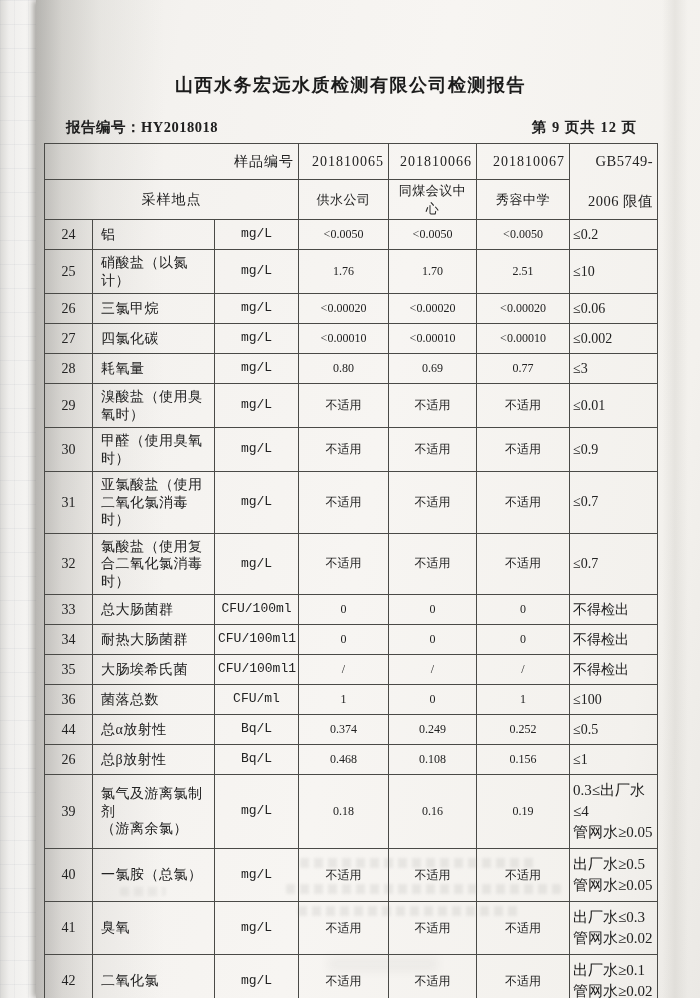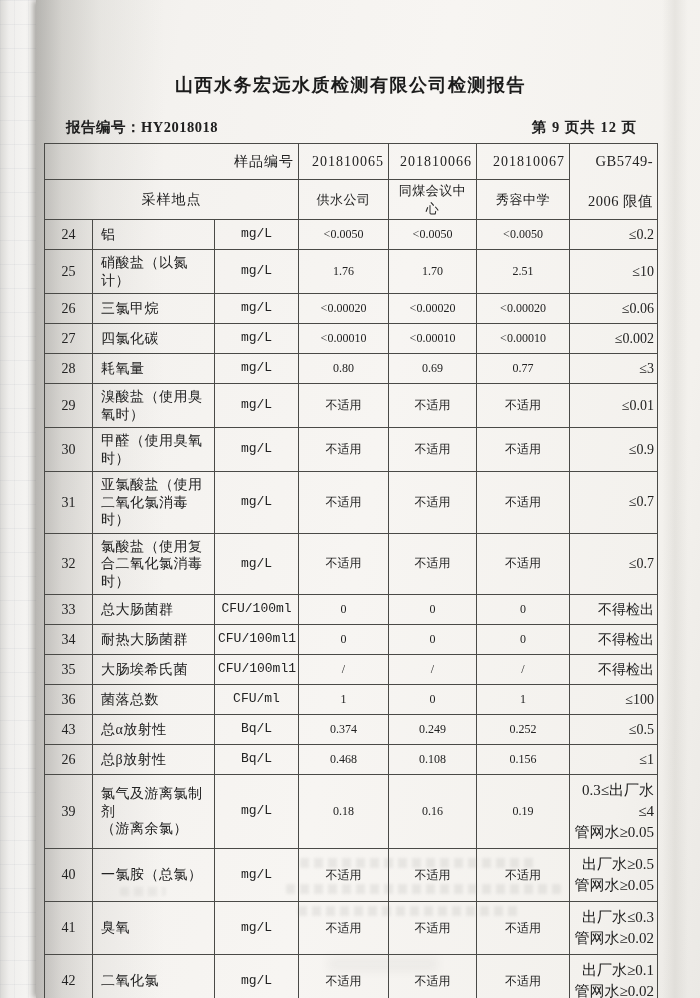--- a/index.html
+++ b/index.html
@@ -57,21 +57,21 @@
   thead tr.hr2{height:40px;margin-top:15px;}
   th.loc{font-size:13px;padding:2px 6px;line-height:1.35;letter-spacing:0.5px;}
   th.limit-h{font-size:14.5px;line-height:1.2;letter-spacing:0.5px;}
   th.limit-h .l2{margin-top:23px;}
   tbody tr{height:30px;}
   tbody td{padding:5px 3px;line-height:1.25;vertical-align:middle;}
   td.c-no{text-align:center;font-size:14px;}
   td.c-name{text-align:left;padding:4px 4px 4px 8px;white-space:pre-line;letter-spacing:0.5px;}
   td.c-unit{text-align:center;font-size:13px;font-family:Liberation Mono, monospace;}
   td.c-val{text-align:center;font-size:12px;}
-  td.c-limit{text-align:right;font-size:14px;white-space:pre-line;line-height:1.3;}
+  td.c-limit{text-align:left;font-size:14px;white-space:pre-line;line-height:1.3;}
   td.c-limit.limit-small{font-size:15px;line-height:1.4;letter-spacing:0;}
   tfoot td.blank-cell{
     height:72px;vertical-align:top;text-align:left;
     padding:4px 8px;font-size:14px;letter-spacing:1px;
   }
 
   
   .smudge{
     position:absolute;height:10px;border-radius:2px;pointer-events:none;
     background:repeating-linear-gradient(90deg, rgba(125,125,122,0.55) 0 9px, rgba(125,125,122,0) 9px 14px);
@@ -239,21 +239,21 @@
           <tr>
     <td class="c-no">36</td>
     <td class="c-name">菌落总数</td>
     <td class="c-unit">CFU/ml</td>
     <td class="c-val">1</td>
     <td class="c-val">0</td>
     <td class="c-val">1</td>
     <td class="c-limit">≤100</td>
   </tr>
           <tr>
-    <td class="c-no">43</td>
+    <td class="c-no">44</td>
     <td class="c-name">总α放射性</td>
     <td class="c-unit">Bq/L</td>
     <td class="c-val">0.374</td>
     <td class="c-val">0.249</td>
     <td class="c-val">0.252</td>
     <td class="c-limit">≤0.5</td>
   </tr>
           <tr>
     <td class="c-no">26</td>
     <td class="c-name">总β放射性</td>

